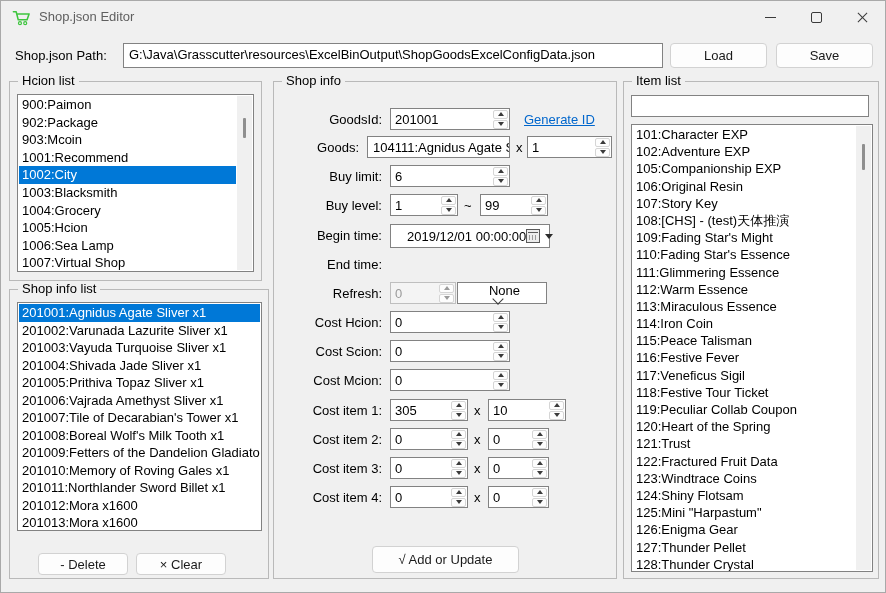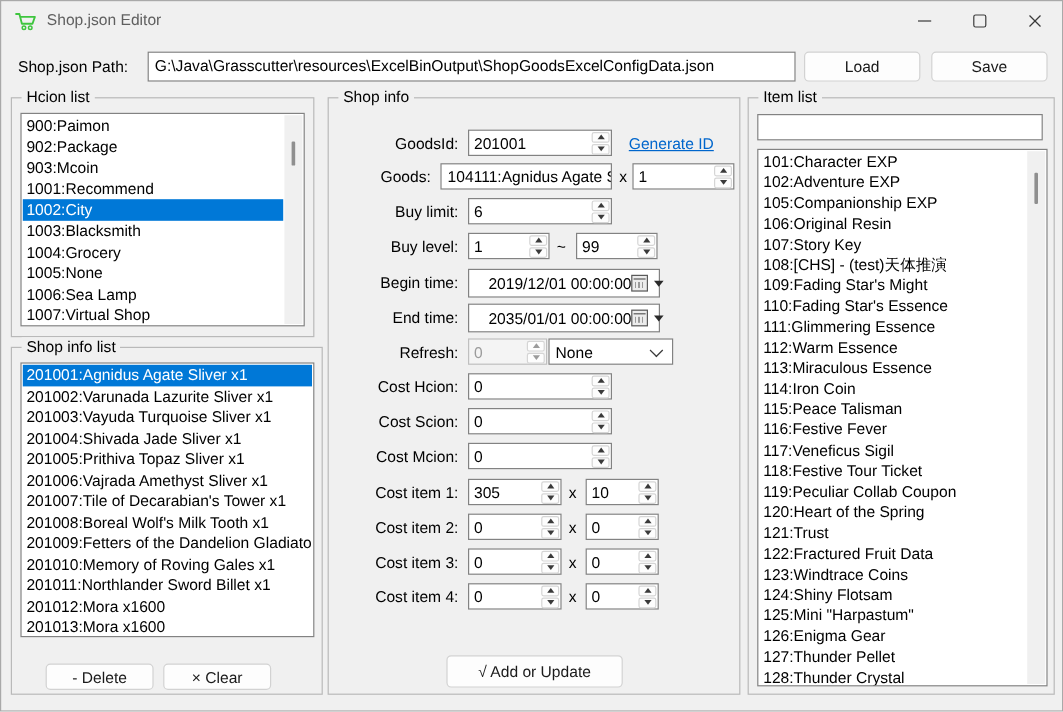--- a/index.html
+++ b/index.html
@@ -92,21 +92,21 @@
     <span class="group-title">Hcion list</span>
     <div class="lb" id="shop-listbox" style="left:7px;top:12px;width:237px;height:178px;">
       <div class="lb-items pad-sb">
           <div class="list-item">900:Paimon</div>
           <div class="list-item">902:Package</div>
           <div class="list-item">903:Mcoin</div>
           <div class="list-item">1001:Recommend</div>
           <div class="list-item selected">1002:City</div>
           <div class="list-item">1003:Blacksmith</div>
           <div class="list-item">1004:Grocery</div>
-          <div class="list-item">1005:None</div>
+          <div class="list-item">1005:Hcion</div>
           <div class="list-item">1006:Sea Lamp</div>
           <div class="list-item">1007:Virtual Shop</div>
         </div>
       <div class="sbar">
           <div class="sthumb"></div>
         </div>
     </div>
   </div>
 
   <div class="group" style="left:8px;top:288px;width:260px;height:290px;">
@@ -214,41 +214,36 @@
       <span class="lbl">Begin time:</span>
       <div class="dt" style="left:116px;width:160px;">
         <span class="sv">2019/12/01 00:00:00</span>
         <span class="cal"></span>
         <span class="dar"></span>
       </div>
     </div>
 
     <div class="row" style="top:171px;height:24px;">
       <span class="lbl">End time:</span>
-      <div class="dt" style="left:116px;width:160px;">
-        <span class="sv">2035/01/01 00:00:00</span>
-        <span class="cal"></span>
-        <span class="dar"></span>
-      </div>
     </div>
 
     <div class="row" style="top:200px;">
       <span class="lbl">Refresh:</span>
       <div class="spin disabled" style="left:116px;width:66px;">
           <span class="sv">0</span>
           <span class="sb">
             <span class="sbu">
               <i class="tu"></i>
             </span>
             <span class="sbd">
               <i class="td"></i>
             </span>
           </span>
         </div>
-      <div class="combo" style="left:183px;width:104px;">
+      <div class="combo" style="left:183px;width:90px;flex-direction:column;">
         <span class="sv">None</span>
         <span class="chev"></span>
       </div>
     </div>
 
     <div class="row" style="top:229px;">
       <span class="lbl">Cost Hcion:</span>
       <div class="spin" style="left:116px;width:120px;">
           <span class="sv">0</span>
           <span class="sb">
@@ -297,21 +292,21 @@
           <span class="sb">
             <span class="sbu">
               <i class="tu"></i>
             </span>
             <span class="sbd">
               <i class="td"></i>
             </span>
           </span>
         </div>
       <span class="inline-x" style="left:200px;">x</span>
-      <div class="spin" style="left:214px;width:61px;">
+      <div class="spin" style="left:214px;width:78px;">
           <span class="sv">10</span>
           <span class="sb">
             <span class="sbu">
               <i class="tu"></i>
             </span>
             <span class="sbd">
               <i class="td"></i>
             </span>
           </span>
         </div>

